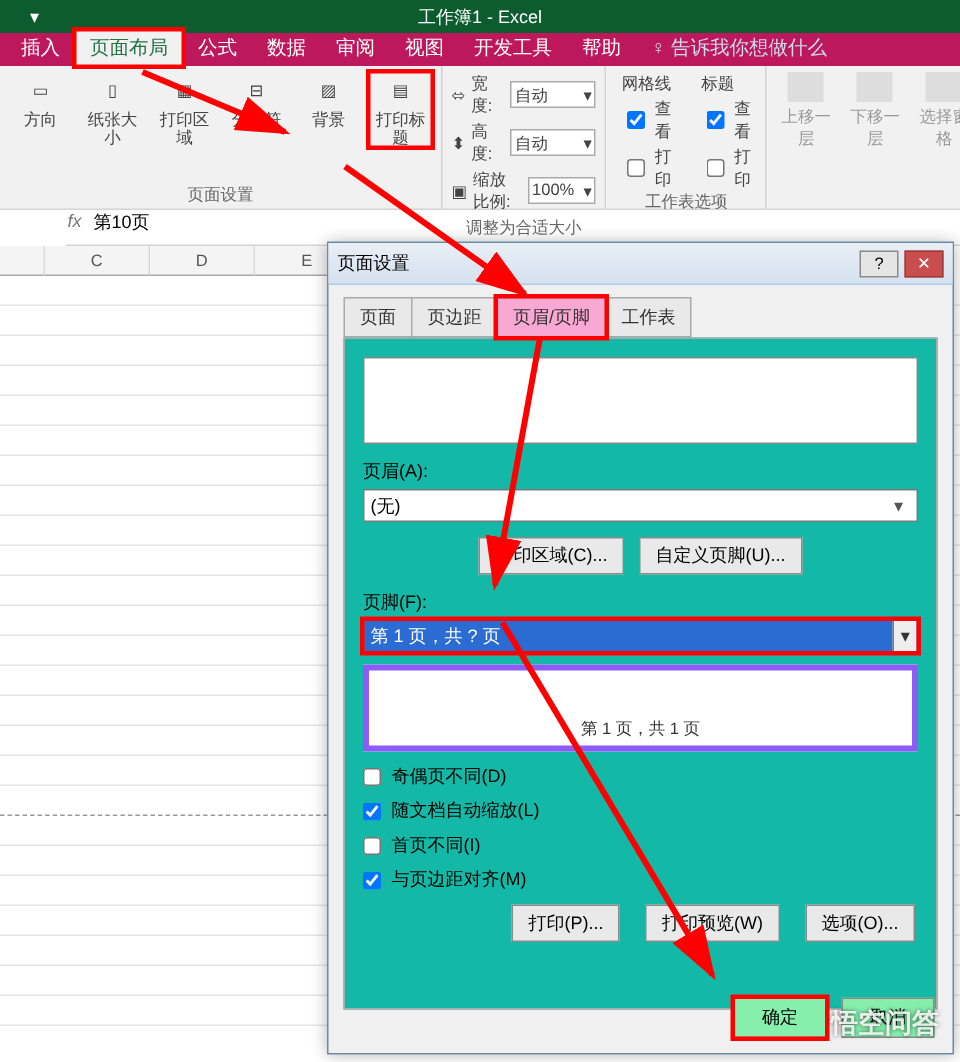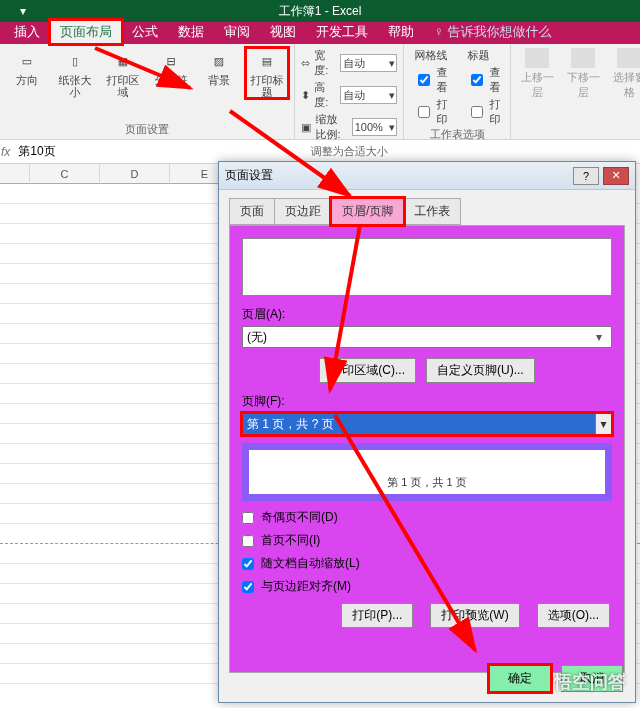--- a/index.html
+++ b/index.html
@@ -22,47 +22,47 @@
 .srow .sel { width: 64px; height:18px; border:1px solid #aaa; background:#fff; padding:0 2px; display:flex; align-items:center; justify-content:space-between;}
 .viewgroup { padding:4px 10px 2px; display:flex; flex-direction:column; }
 .vcol { display:flex; gap:20px; }
 .vsub { display:flex; flex-direction:column; gap:2px; font-size:11px; color:#444;justify-content:space-between;}
 .chk { display:flex; align-items:center; gap:3px; }
 .chk input { width:12px; height:12px; }
 .arrgroup { padding:4px 6px 2px; display:flex; flex-direction:column; align-items:center;}
 .arricons { display:flex; gap:6px; }
 .arrbtn { display:flex; flex-direction:column; align-items:center; font-size:11px; color:#999; width:40px; text-align:center;}
 .arrbtn .ico { width:24px; height:20px; background:#ddd; margin-bottom:2px;}
-.fbar { height:24px; border-bottom:1px solid #d4d4d4; display:flex; align-items:center; gap:8px; padding:0 1px;}
+.fbar { height:24px; border-bottom:1px solid #d4d4d4; display:flex; gap:8px; padding:0 1px;margin-left:44px;}
 .fbar .fx { font-style:italic; color:#777; }
 .fbar .val { flex:1; }
 .grid { position:relative; }
 .colheads { display:flex; height:20px; }
 .colh { width:70px; border-right:1px solid #d9d9d9; border-bottom:1px solid #aaa; background:#f4f4f4; text-align:center; font-size:11px; color:#555; line-height:20px;}
 .rows .row { height:20px; border-bottom:1px solid #e5e5e5; }
 .rows .row.dashed { border-bottom:1px dashed #999; }
 .dialog { position:absolute; left:218px; top:161px; width:418px; height:542px; background:#f0f0f0; border:1px solid #6b8aa8; box-shadow:0 0 10px rgba(0,0,0,.3); }
 .dlgtitle { height:28px; background:linear-gradient(#e9eff6,#d4e1ef); border-bottom:1px solid #aacae6; display:flex; align-items:center; padding:0 6px; font-size:12px; color:#000;}
 .dlgtitle .sp { flex:1; }
 .dbtn { width:26px; height:18px; margin-left:4px; border:1px solid #8a8a8a; background:#e5e5e5; display:flex; align-items:center; justify-content:center; font-size:11px;}
 .dbtn.close { background:#c94f4f; color:#fff; border-color:#a03a3a;}
 .dtabs { display:flex; padding:8px 10px 0; gap:0; }
 .dtab { padding:4px 10px; border:1px solid #aaa; background:#e9e9e9; position:relative; font-size:12px; color:#333;}
 .dtab + .dtab { margin-left:-1px; }
 .dtab.active { background:#f9a8d4; border-bottom-color:#f0f0f0; z-index:2;}
-.dcontent { border:1px solid #aaa; margin:0 10px 10px; padding:12px; background:#d946ef; height:448px; position:relative;}
+.dcontent { border:1px solid #aaa; margin:0 10px 10px; padding:12px; background:#14b8a6; height:448px; position:relative;}
 .preview { height:58px; border:1px solid #888; background:#fff; margin-bottom:10px; }
 .dlabel { font-size:12px; color:#000; margin-bottom:3px; display:block;}
 .dselect { width:100%; height:22px; border:1px solid #7a7a7a; background:#fff; display:flex; align-items:center; justify-content:space-between; padding:0 4px; font-size:12px; }
 .dselect.selected { background:#2b6cd3; color:#fff; }
 .drop { width:16px; text-align:center; color:#555; }
 .dselect.selected .drop { color:#fff; background:#eee; color:#333; margin-right:-4px; height:100%; display:flex; align-items:center; justify-content:center; border-left:1px solid #7a7a7a;}
 .btnrow { display:flex; justify-content:center; gap:10px; margin:10px 0; }
 .wbtn { padding:3px 10px; border:1px solid #8a8a8a; background:#e9e9e9; font-size:12px; }
-.previewf { height:58px; border:7px solid #8b5cf6; background:#fff; margin-top:8px; display:flex; align-items:flex-end; justify-content:center; padding-bottom:4px; font-size:11px; color:#333;}
+.previewf { height:58px; border:4px solid #8b5cf6; background:#fff; margin-top:8px; display:flex; align-items:flex-end; justify-content:center; padding-bottom:4px; font-size:11px; color:#333;}
 .checks { margin-top:8px; display:flex; flex-direction:column; gap:6px; font-size:12px;}
 .checks .chk input { margin:0 4px 0 0;}
 .dbtns { display:flex; justify-content:flex-end; gap:17px; margin-top:8px; padding-right:2px;}
 .actions { position:absolute; right:12px; bottom:10px; display:flex; gap:10px;}
 .okbtn { padding:4px 18px; border:1px solid #8a8a8a; background:#86efac; font-size:12px;}
 .watermark { position:absolute; right:14px; bottom:14px; font-size:18px; color:rgba(255,255,255,.85); text-shadow:0 0 3px rgba(0,0,0,.6); font-weight:bold; pointer-events:none;}
 svg.arrow { position:absolute; pointer-events:none; }
 </style>
 </head>
 <body>
@@ -265,26 +265,26 @@
           <span class="drop">▾</span>
         </div>
     </div>
     <div class="previewf">第 1 页，共 1 页</div>
     <div class="checks">
       <label class="chk">
           <input type="checkbox" style="">
           <span>奇偶页不同(D)</span>
         </label>
       <label class="chk">
+          <input type="checkbox" checked="" style="">
+          <span>随文档自动缩放(L)</span>
+        </label>
+      <label class="chk">
           <input type="checkbox" style="">
           <span>首页不同(I)</span>
-        </label>
-      <label class="chk">
-          <input type="checkbox" checked="" style="">
-          <span>随文档自动缩放(L)</span>
         </label>
       <label class="chk">
           <input type="checkbox" checked="" style="">
           <span>与页边距对齐(M)</span>
         </label>
     </div>
     <div class="dbtns">
       <div class="wbtn">打印(P)...</div>
       <div class="wbtn">打印预览(W)</div>
       <div class="wbtn">选项(O)...</div>

